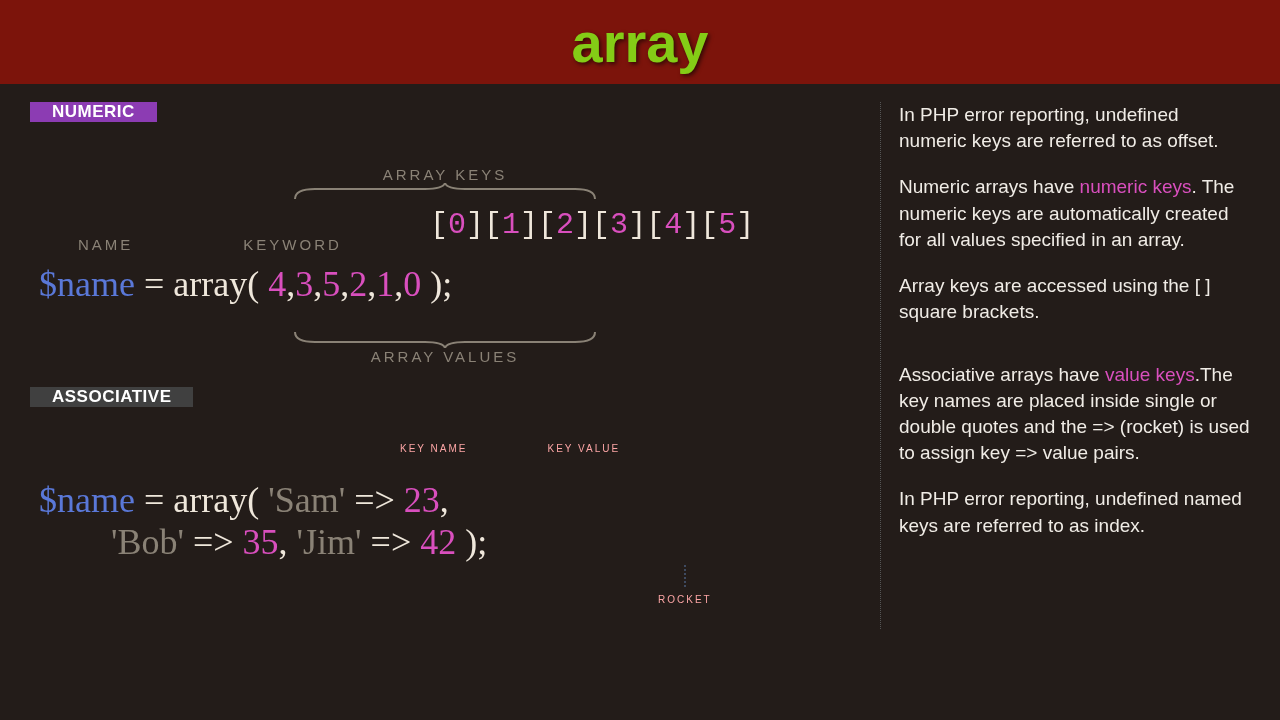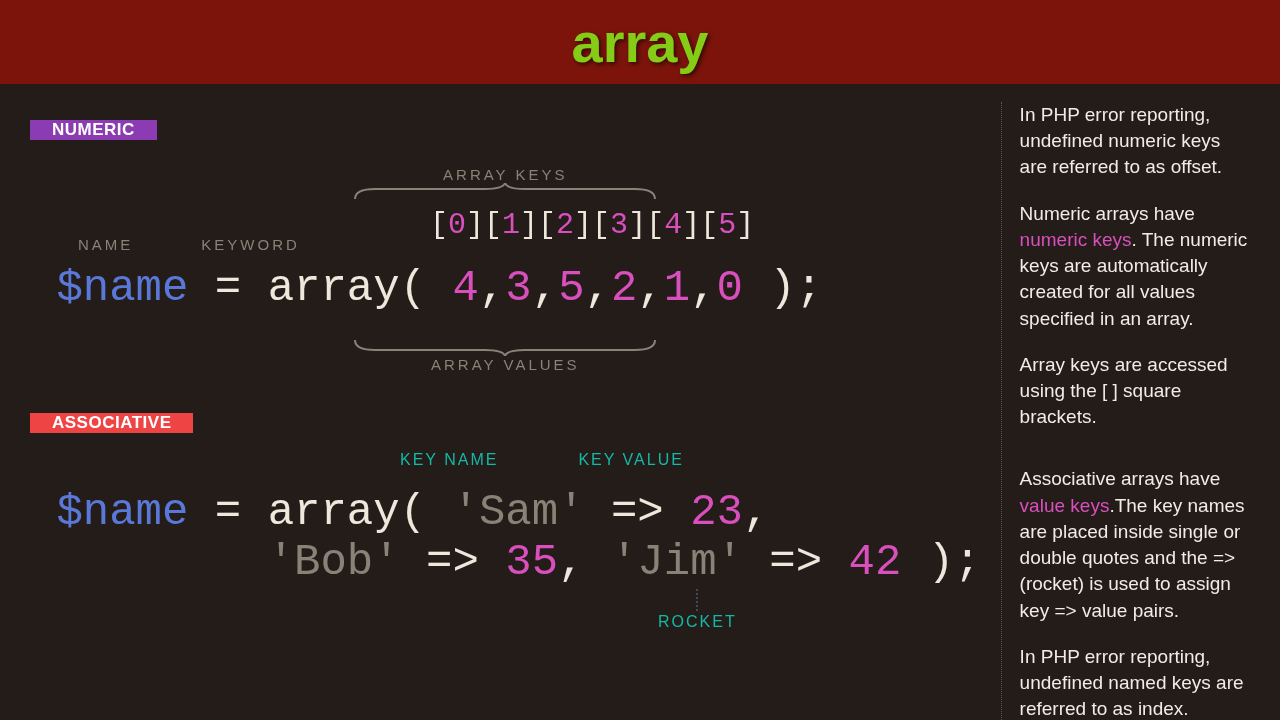--- a/index.html
+++ b/index.html
@@ -27,67 +27,67 @@
   .content {
     display: flex;
     padding: 18px 30px 0 30px;
     gap: 20px;
   }
   .left { flex: 0 0 830px; }
   .right { flex: 1; padding-left: 18px; border-left: 1px dotted #555; }
   .section { margin-bottom: 22px; }
   .tab-row {
     display: flex;
-    align-items: flex-end;
+    align-items: flex-start;
     height: 38px;
     margin-bottom: 14px;
   }
   .tab {
     display: flex;
     align-items: center;
     justify-content: center;
     padding: 0 22px;
     font-weight: 700;
     font-size: 17px;
     letter-spacing: 0.5px;
     color: #fff;
   }
   .tab.purple { background: #8c3cb3; }
-  .tab.blue { background: #ef4444; }
+  .tab.blue { background: #404040; }
   .tab-fade {
     flex: 1;
     background: linear-gradient(to right, rgba(60,52,48,0.9), rgba(60,52,48,0.0));
   }
   .annot {
     color: #8a8276;
     font-size: 15px;
     letter-spacing: 3px;
     font-weight: 400;
   }
-  .annot.blue { color: #14b8a6; letter-spacing: 2px; font-size: 16px; }
+  .annot.blue { color: #fca5a5; letter-spacing: 2px; font-size: 10px; }
   .code {
-    font-family: Liberation Mono, monospace;
-    font-size: 44px;
+    font-family: Liberation Serif, serif;
+    font-size: 36px;
     color: #efe7db;
     white-space: pre;
   }
   .code .var { color: #5a78d8; }
   .code .idx, .code .val { color: #d94fbe; }
   .code .str { color: #8a8276; }
   .numeric-block { position: relative; padding-top: 54px; padding-bottom: 60px; }
   .numeric-top-annot {
     position: absolute; top: 12px; left: 0; right: 0;
     text-align: center;
   }
   .numeric-labels {
     position: absolute;
     top: 82px;
     left: 0;
     display: flex;
-    gap: 68px;
+    gap: 110px;
   }
   .numeric-labels .annot:first-child { margin-left: 48px; }
   .keys-row {
     font-family: "Courier New", monospace;
     font-size: 30px;
     color: #efe7db;
     text-align: left;
     margin-left: 400px;
     margin-bottom: 21px;
   }

